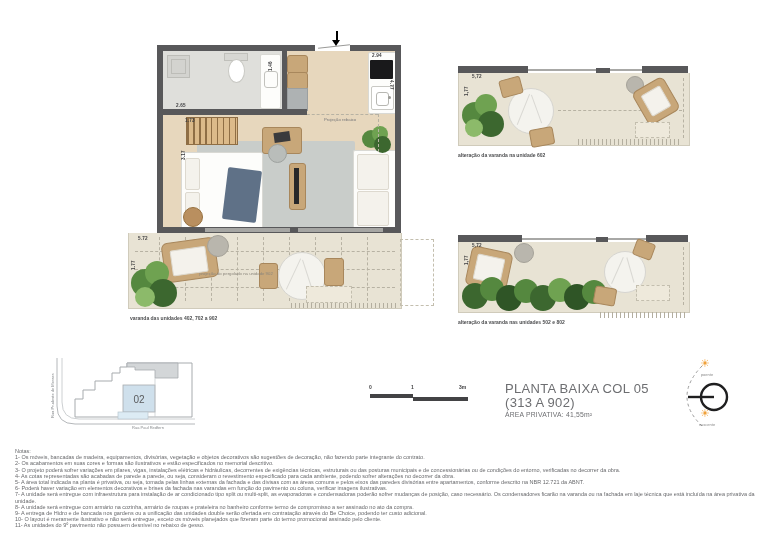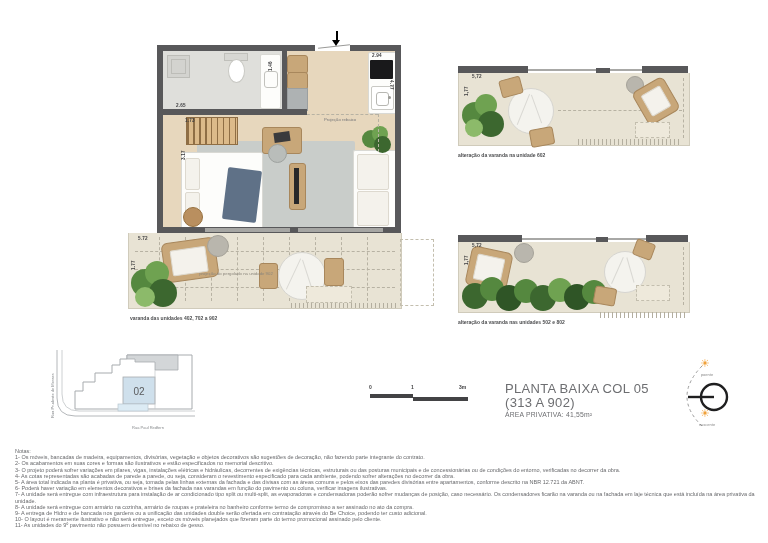--- a/index.html
+++ b/index.html
@@ -240,21 +240,21 @@
     <div class="tan" style="left:176px;top:6px;width:18px;height:15px;transform:rotate(20deg);"></div>
     <div class="tan" style="left:136px;top:52px;width:20px;height:16px;transform:rotate(10deg);"></div>
 
     <div class="dashrect" style="left:178px;top:50px;width:32px;height:14px;background:#eee9db;"></div>
     <div class="hatch" style="left:142px;top:77px;width:86px;height:6px;"></div>
   </div>
   <div class="dim" style="left:472px;top:243px;">5,72</div>
   <div class="dim vup" style="left:464px;top:265px;">1,77</div>
   <div class="cap" style="left:458px;top:319px;">alteração da varanda nas unidades 502 e 802</div>
 
-  <div class="abs" style="left:45px;top:348px;width:150px;height:74px;">
+  <div class="abs" style="left:45px;top:356px;width:150px;height:74px;">
     <svg width="150" height="74" viewBox="0 0 150 74">
       <path d="M 12,2 L 12,50 Q 12,68 30,68 L 150,68" fill="none" stroke="#b4b7ba" stroke-width="1"></path>
       <path d="M 17,2 L 17,46 Q 17,63 34,63 L 150,63" fill="none" stroke="#cdd0d2" stroke-width="1"></path>
       <polygon points="30,61 30,43 38,43 38,34 50,34 50,25 67,25 67,17 75,17 75,11 82,11 82,7 147,7 147,61" fill="#ffffff" stroke="#a7abae" stroke-width="1"></polygon>
       <polygon points="82,7 133,7 133,22 110,22 110,14 90,14 90,11 82,11" fill="#d3d6d8" stroke="#a7abae" stroke-width="0.8"></polygon>
       <rect x="78" y="29" width="32" height="27" fill="#cfe0ec" stroke="#a7abae" stroke-width="0.8"></rect>
       <rect x="73" y="56" width="30" height="7" fill="#dcebf4" stroke="#b9c6cf" stroke-width="0.7"></rect>
       <line x1="110" y1="22" x2="110" y2="61" stroke="#c3c7ca" stroke-width="0.7"></line>
       <text x="94" y="47" font-size="10" fill="#595a5c" text-anchor="middle" font-family="Liberation Sans, sans-serif">02</text>
     </svg>

